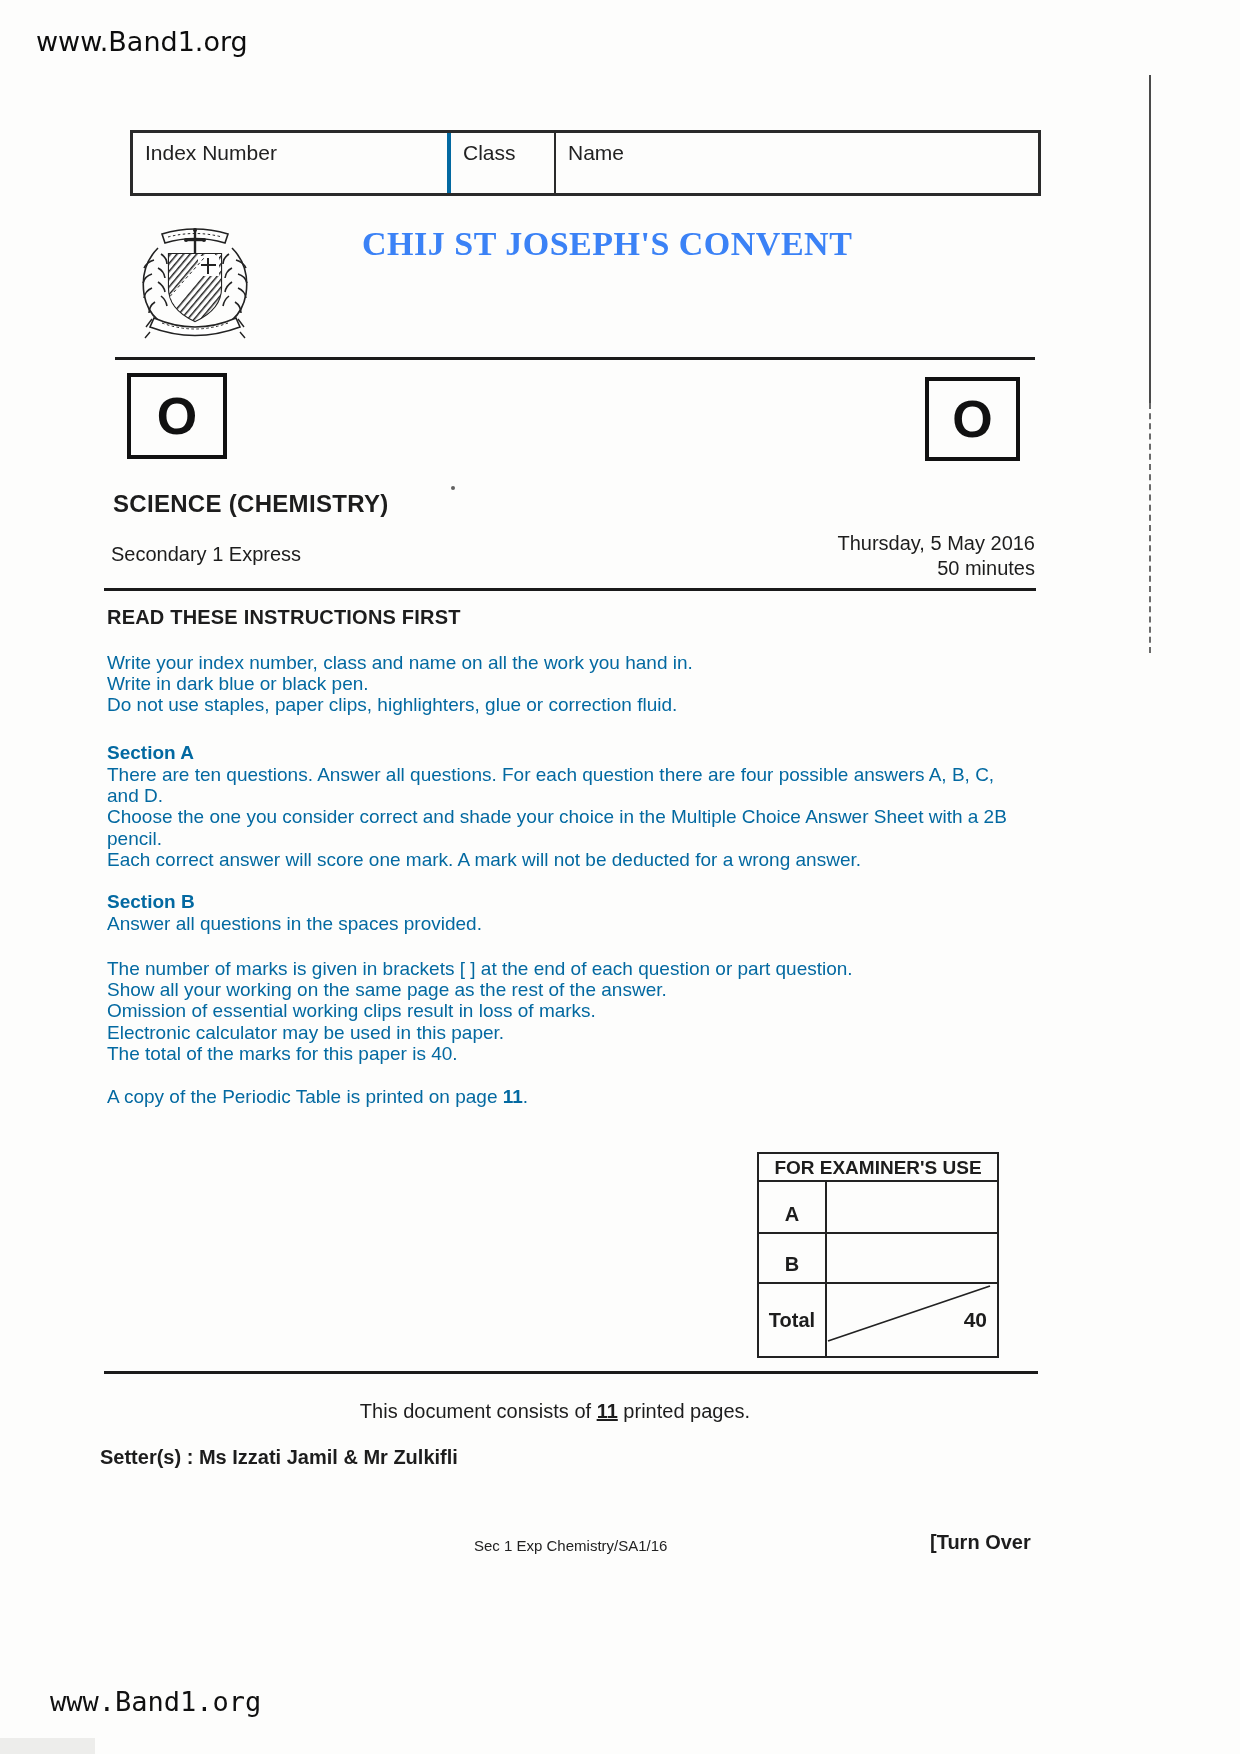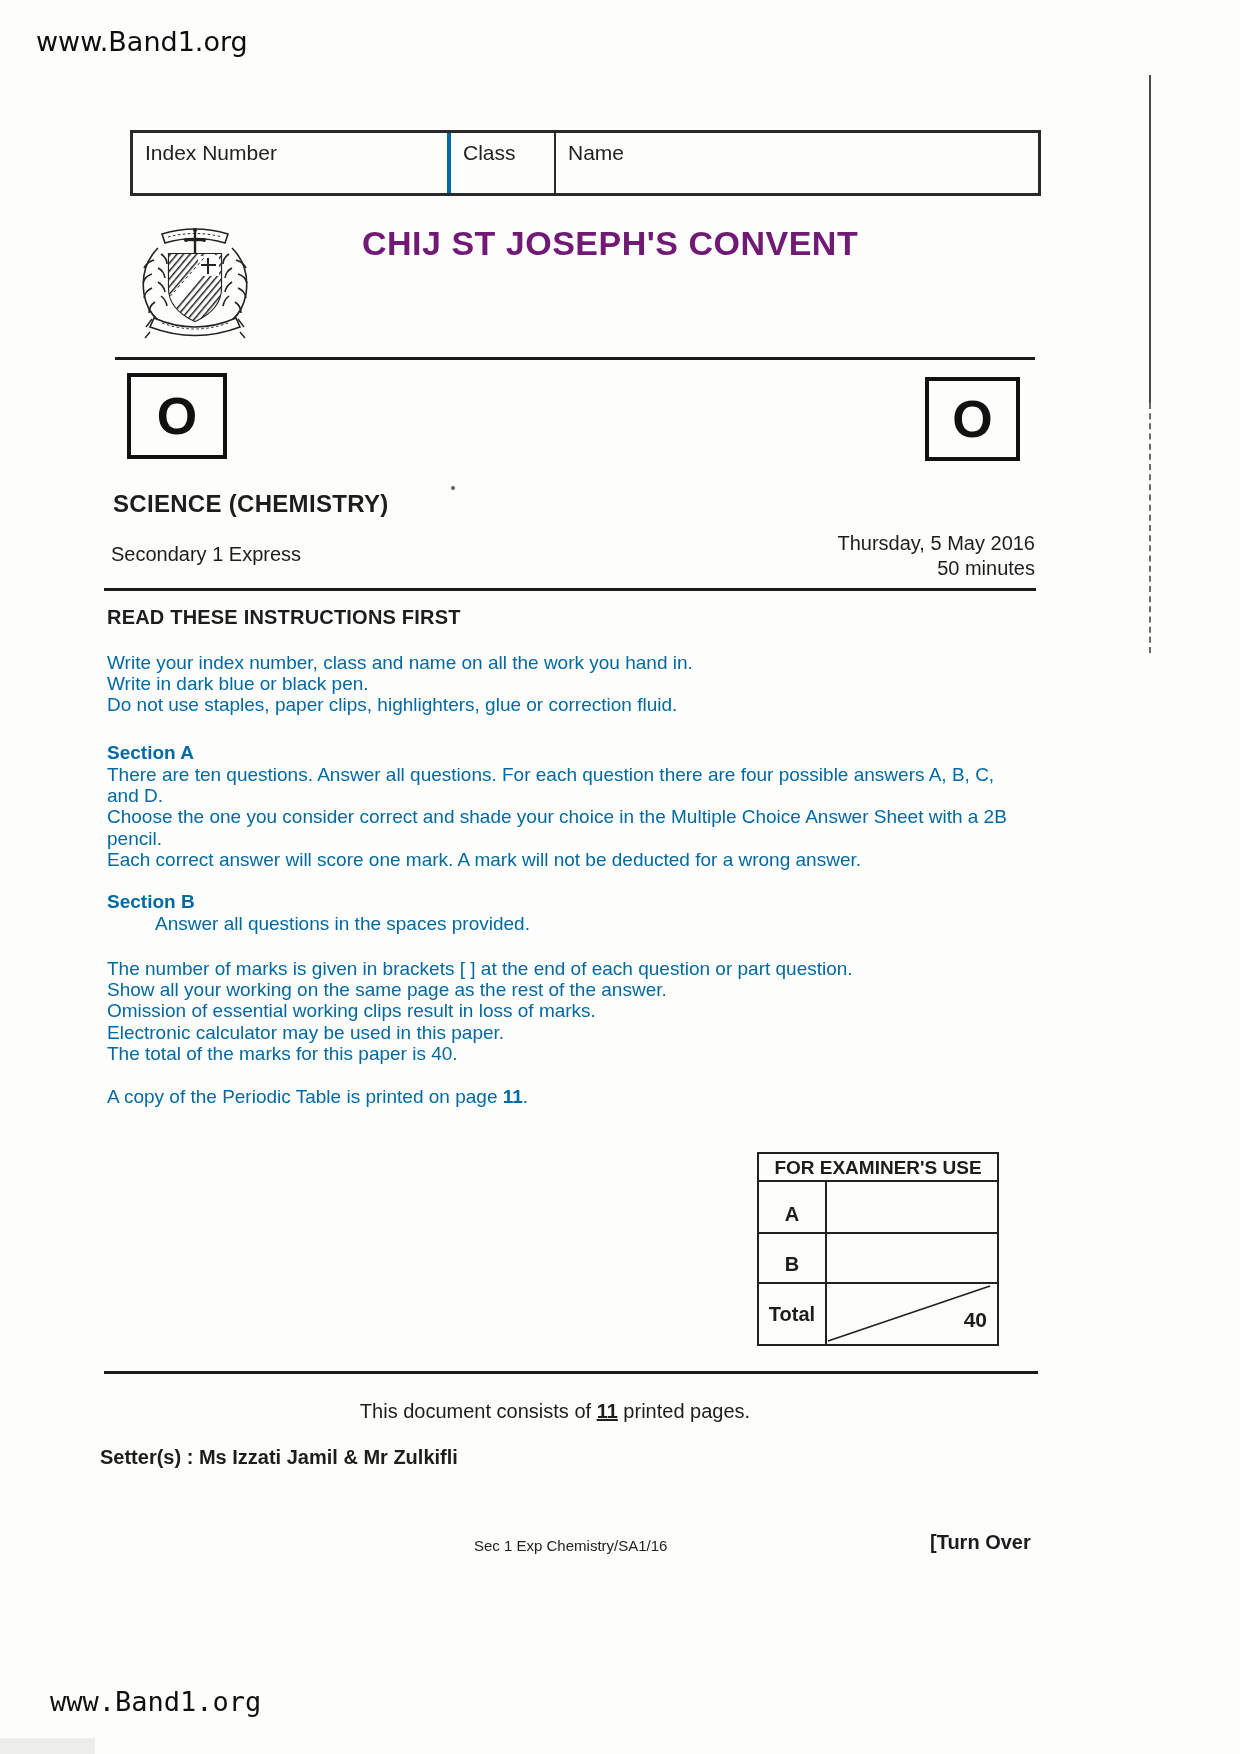--- a/index.html
+++ b/index.html
@@ -13,21 +13,21 @@
   .wm-top{left:36px;top:26px;font-size:27px;font-family:"DejaVu Sans",sans-serif;color:#0d0d0d;}
   .wm-bottom{left:50px;top:1686px;font-size:27px;font-family:"DejaVu Sans Mono",monospace;color:#101010;}
   
   .cand{left:130px;top:130px;width:905px;height:60px;border:3px solid #2a2a2a;display:flex;}
   .cand-cell{font-size:21px;padding:8px 0 0 12px;box-sizing:border-box;color:#222;}
   .cand-index{width:318px;border-right:4px solid #0369a1;}
   .cand-class{width:105px;border-right:2px solid #2a2a2a;}
   .cand-name{flex:1;}
   
   .crest{left:128px;top:218px;}
-  .title{left:362px;top:222px;font-weight:bold;font-size:34px;line-height:43px;letter-spacing:.5px;color:#701a75;}
+  .title{left:362px;top:222px;font-weight:bold;font-size:34px;line-height:43px;letter-spacing:.5px;color:#3b82f6;font-family:Liberation Serif, serif;}
   .hr{background:#1b1b1b;height:3px;}
   .hr1{left:115px;top:357px;width:920px;}
   .hr2{left:104px;top:588px;width:932px;}
   .hr3{left:104px;top:1371px;width:934px;}
   
   .obox{border:4px solid #111;display:flex;align-items:center;justify-content:center;
         font-weight:bold;font-size:52px;color:#111;}
   .obox-left{left:127px;top:373px;width:92px;height:78px;}
   .obox-right{left:925px;top:377px;width:87px;height:76px;}
   
@@ -35,37 +35,37 @@
   .level{left:111px;top:543px;font-size:20px;}
   .dateblock{left:700px;top:531px;width:335px;text-align:right;font-size:20px;line-height:25px;white-space:nowrap;}
   .read-head{left:107px;top:606px;font-size:20px;font-weight:bold;letter-spacing:.2px;}
   
   .block{position:absolute;left:107px;font-size:19px;line-height:21.2px;color:#0369a1;white-space:nowrap;}
   .sec-head{font-weight:bold;}
   .b1{top:652px;}
   .sa-head{top:742px;}
   .sa{top:764px;}
   .sb-head{top:891px;}
-  .sb{top:913px;margin-left:48px;}
+  .sb{top:913px;}
   .badd{top:958px;}
   .periodic{top:1086px;}
   .bold{font-weight:bold;}
   .pgnum{font-weight:bold;text-decoration:underline;}
   
   .exam{left:757px;top:1152px;width:238px;border:2px solid #222;background:#fdfdfc;}
   .exam-title{height:23px;border-bottom:2px solid #222;text-align:center;font-weight:bold;font-size:19px;padding-top:3px;}
   .exam-row{display:flex;}
   .exam-row .lbl{width:68px;border-right:2px solid #222;font-weight:bold;font-size:20px;
                  display:flex;justify-content:center;box-sizing:border-box;}
   .exam-row .val{flex:1;position:relative;}
   .row-a{height:50px;border-bottom:2px solid #222;}
   .row-a .lbl{align-items:flex-end;padding-bottom:6px;}
   .row-b{height:48px;border-bottom:2px solid #222;}
   .row-b .lbl{align-items:flex-end;padding-bottom:6px;}
-  .row-t{height:60px;}
+  .row-t{height:72px;}
   .row-t .lbl{align-items:center;}
   .total-40{position:absolute;right:10px;top:24px;font-weight:bold;font-size:21px;}
   
   .pages-note{left:95px;top:1400px;width:920px;text-align:center;font-size:20px;white-space:nowrap;}
   .setters{left:100px;top:1446px;font-size:20px;font-weight:bold;}
   .doc-ref{left:474px;top:1537px;font-size:15px;color:#222;}
   .turn-over{left:930px;top:1531px;font-size:20px;font-weight:bold;}
   
   .vline-solid{left:1149px;top:75px;width:2px;height:328px;background:#4a4a4a;}
   .vline-dash{left:1149px;top:403px;height:250px;width:0;border-left:2px dashed #6a6a6a;}

